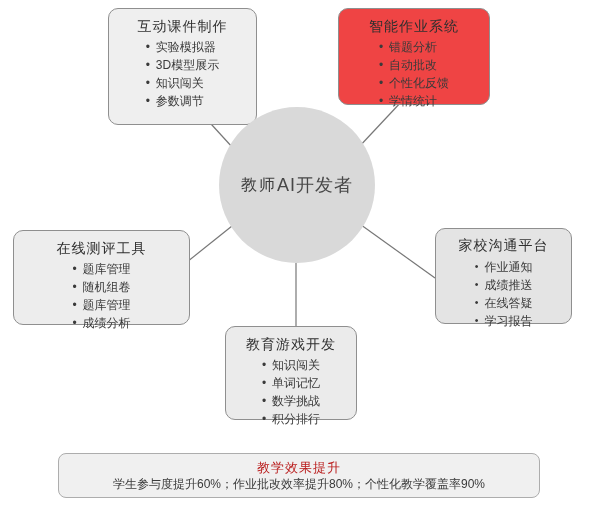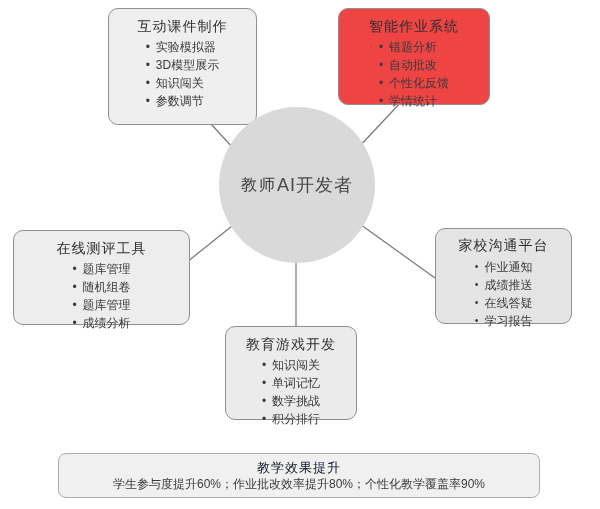--- a/index.html
+++ b/index.html
@@ -32,21 +32,21 @@
   }
   #center-circle .c-title{font-size:16px;color:#3f3f3f;letter-spacing:2px;line-height:22px;}
   #center-circle .c-sub{font-size:18px;color:#474747;letter-spacing:1px;line-height:20px;}
   #summary-box{
     position:absolute;z-index:2;box-sizing:border-box;
     left:58px;top:453px;width:482px;height:45px;background:#f0f0f0;
     border:1.5px solid #adadad;border-radius:8px;
     display:flex;flex-direction:column;align-items:center;justify-content:center;
     text-align:center;
   }
-  #summary-box .s-title{font-size:13px;color:#0f172a;letter-spacing:1px;line-height:16px;}
+  #summary-box .s-title{font-size:13px;color:#b91c1c;letter-spacing:1px;line-height:16px;}
   #summary-box .s-text{font-size:12px;color:#3a3a3a;line-height:16px;}
 </style>
 </head>
 <body>
 
 <div id="canvas">
 
   <svg id="connectors" width="600" height="509">
     <line x1="190" y1="101" x2="233" y2="148" stroke="#777777" stroke-width="1.2"></line>
     <line x1="402" y1="101" x2="358" y2="148" stroke="#777777" stroke-width="1.2"></line>

